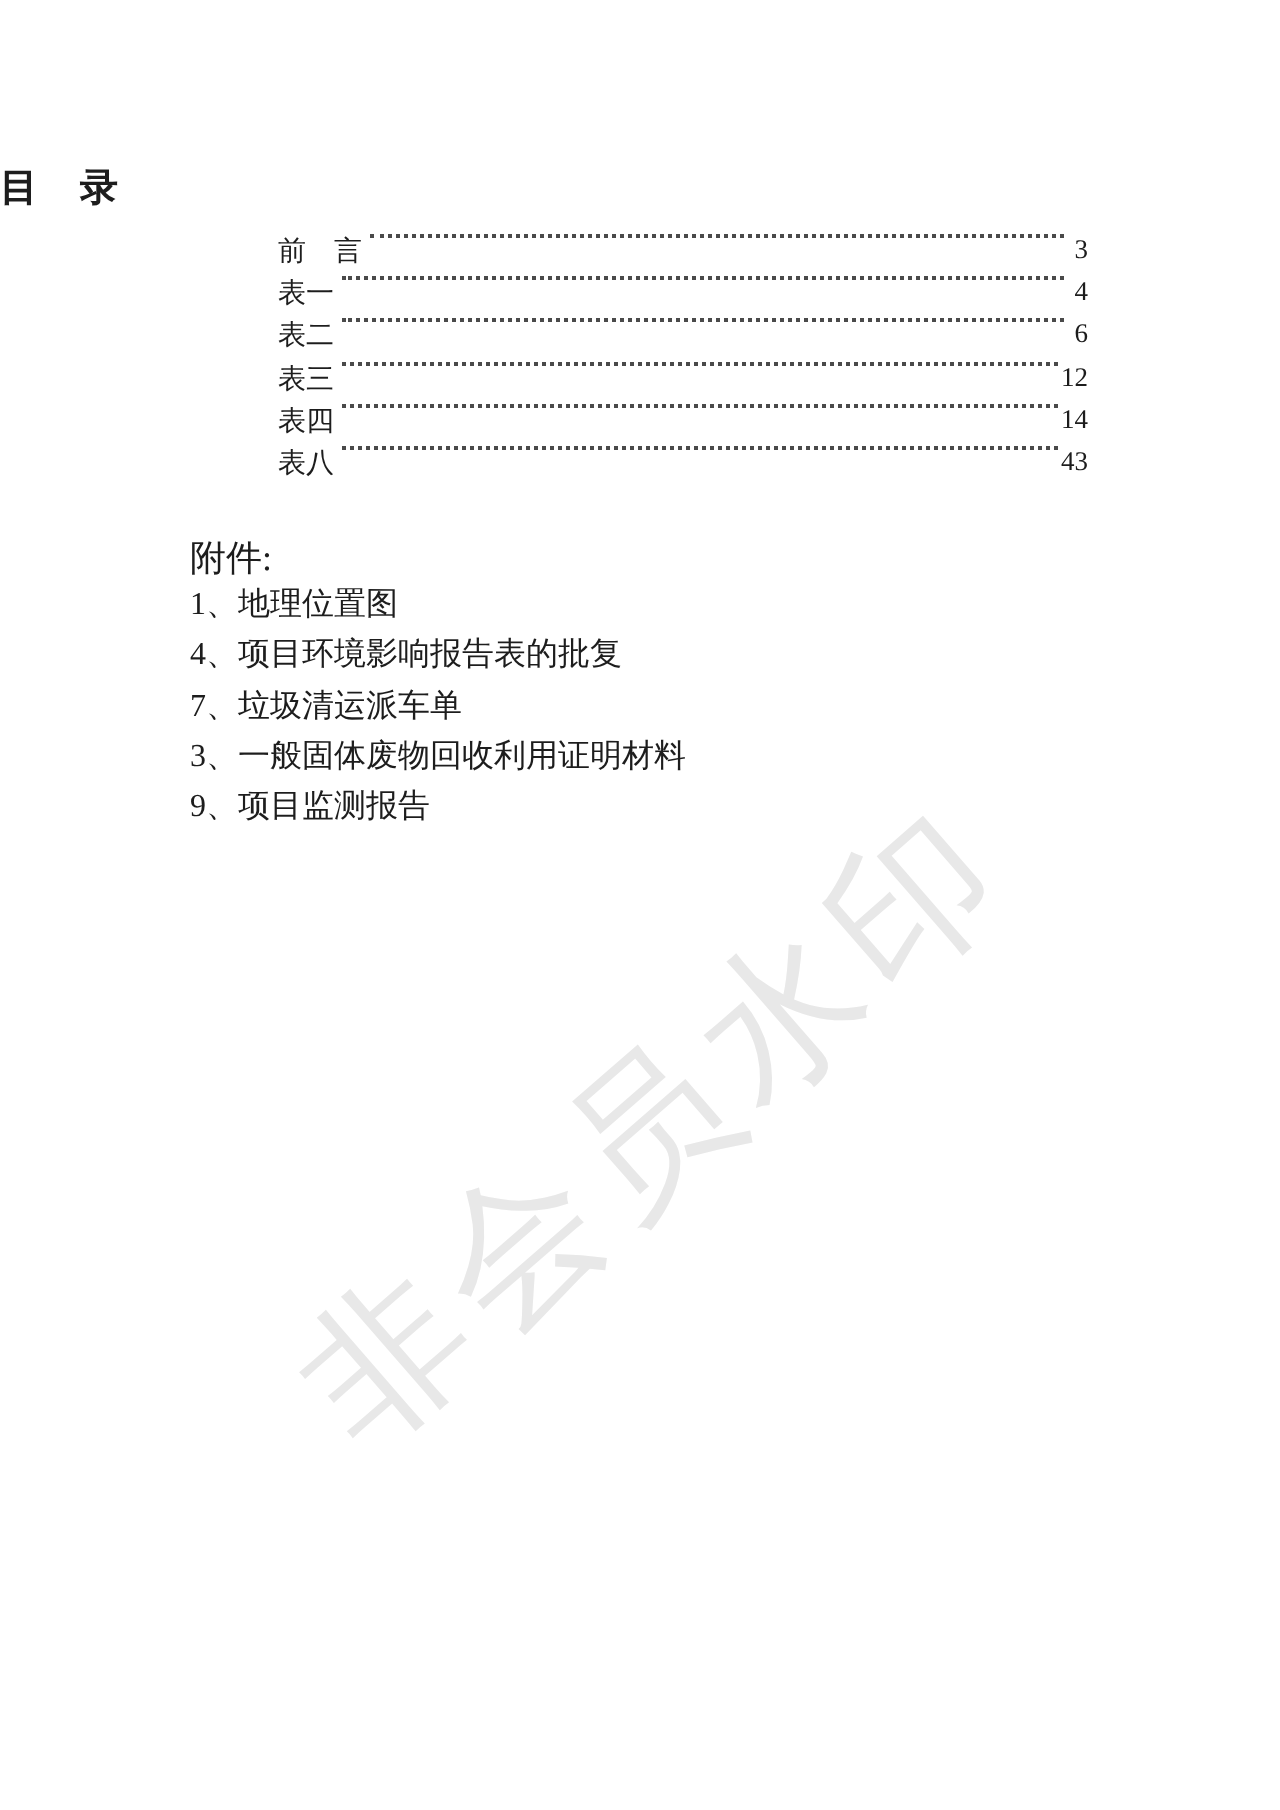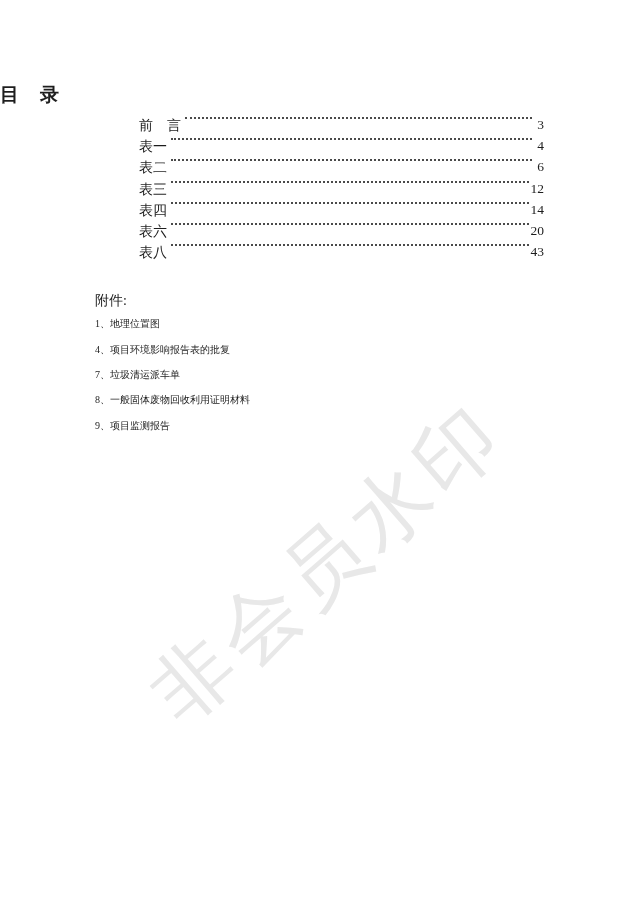--- a/index.html
+++ b/index.html
@@ -57,26 +57,26 @@
   }
   .toc-page {
     font-size: 13.5px;
     text-align: right;
     min-width: 10px;
   }
 
   .attachments { margin: 25px 0 0 95px; }
   .att-heading {
     height: 21px; line-height: 21px;
-    font-size: 14px;
+    font-size: 18px;
   }
   .att-item {
     height: 25.3px;
     line-height: 25.3px;
-    font-size: 10px;
+    font-size: 16px;
   }
 </style>
 </head>
 <body>
 
 <div class="page">
 
   <div class="watermark" style="color: rgb(232, 232, 232);">非会员水印</div>
 
   <div class="content">
@@ -103,35 +103,30 @@
         <span class="toc-label">表三</span>
         <span class="toc-dots"></span>
         <span class="toc-page">12</span>
       </div>
       <div class="toc-row">
         <span class="toc-label">表四</span>
         <span class="toc-dots"></span>
         <span class="toc-page">14</span>
       </div>
       <div class="toc-row">
-        <span class="toc-label">表六</span>
-        <span class="toc-dots"></span>
-        <span class="toc-page">20</span>
-      </div>
-      <div class="toc-row">
         <span class="toc-label">表八</span>
         <span class="toc-dots"></span>
         <span class="toc-page">43</span>
       </div>
     </div>
 
     <div class="attachments">
       <div class="att-heading">附件:</div>
       <div class="att-item">1、地理位置图</div>
       <div class="att-item">4、项目环境影响报告表的批复</div>
       <div class="att-item">7、垃圾清运派车单</div>
-      <div class="att-item">8、一般固体废物回收利用证明材料</div>
+      <div class="att-item">3、一般固体废物回收利用证明材料</div>
       <div class="att-item">9、项目监测报告</div>
     </div>
 
   </div>
 
 </div>
 
 </body></html>

